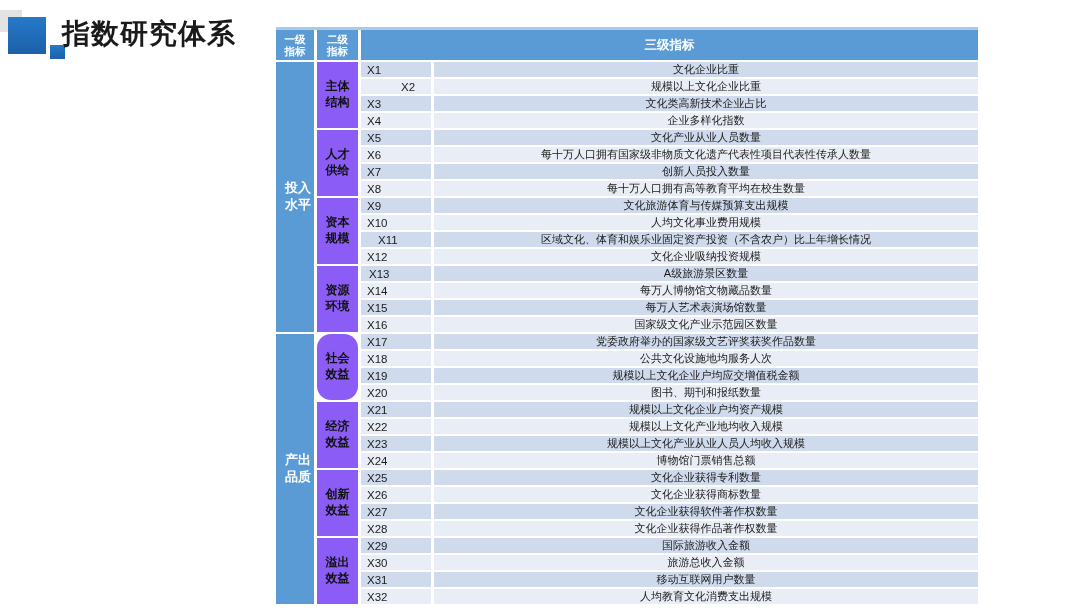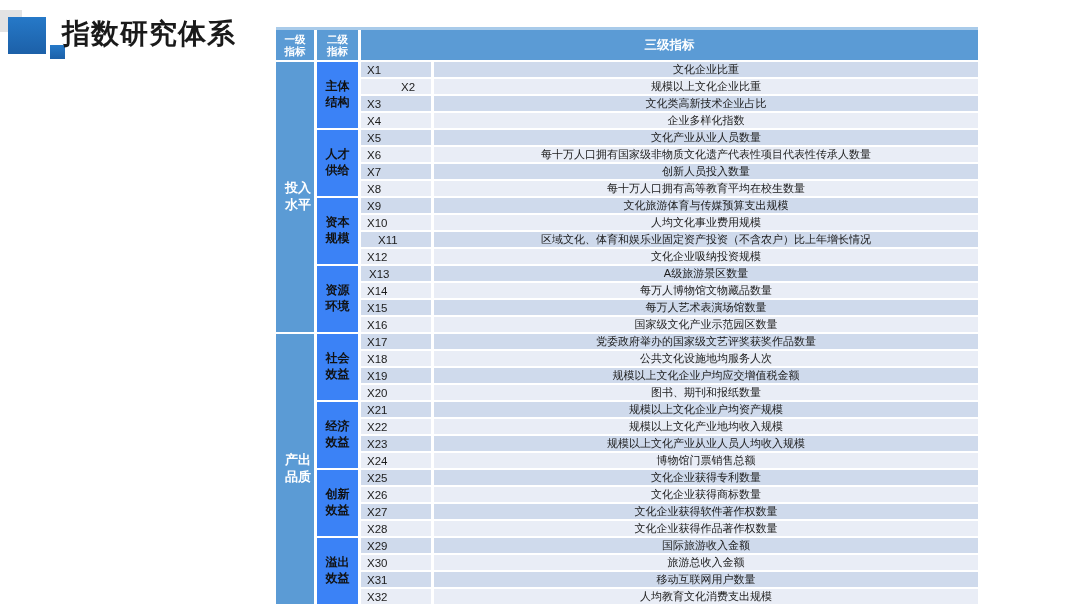--- a/index.html
+++ b/index.html
@@ -37,25 +37,25 @@
         white-space: pre-line; font-size: 10.5px; line-height: 1.15; }
   .th1 { grid-column: 1; grid-row: 1; }
   .th2 { grid-column: 2; grid-row: 1; }
   .th3 { grid-column: 3 / span 2; grid-row: 1; font-size: 12.5px; white-space: nowrap; }
 
   .l1 { grid-column: 1; background: #5b9bd5; color: #ffffff; font-weight: bold;
         font-size: 13px; line-height: 1.3; white-space: pre-line; text-align: center; padding-left: 6px; }
   .l1-1 { grid-row: 2 / span 16; }
   .l1-2 { grid-row: 18 / span 16; }
 
-  .l2 { grid-column: 2; background: #3b82f6; color: #111111; font-weight: bold;
+  .l2 { grid-column: 2; background: #8b5cf6; color: #111111; font-weight: bold;
         font-size: 12px; line-height: 1.3; white-space: pre-line; text-align: center; }
   .l2-1 { grid-row: 2 / span 4; }  .l2-2 { grid-row: 6 / span 4; }
   .l2-3 { grid-row: 10 / span 4; } .l2-4 { grid-row: 14 / span 4; }
-  .l2-5 { grid-row: 18 / span 4; } .l2-6 { grid-row: 22 / span 4; }
+  .l2-5 { grid-row: 18 / span 4; border-radius: 14px; } .l2-6 { grid-row: 22 / span 4; }
   .l2-7 { grid-row: 26 / span 4; } .l2-8 { grid-row: 30 / span 4; }
 
   .xcell { grid-column: 3; justify-content: flex-start; padding-left: 6px;
            font-size: 11.5px; color: #1b1b1b; }
   .dcell { grid-column: 4; font-size: 11px; color: #1b1b1b; white-space: nowrap; }
   .band-dark  { background: #cfdaec; }
   .band-light { background: #e9edf6; }
 </style>
 </head>
 <body>

